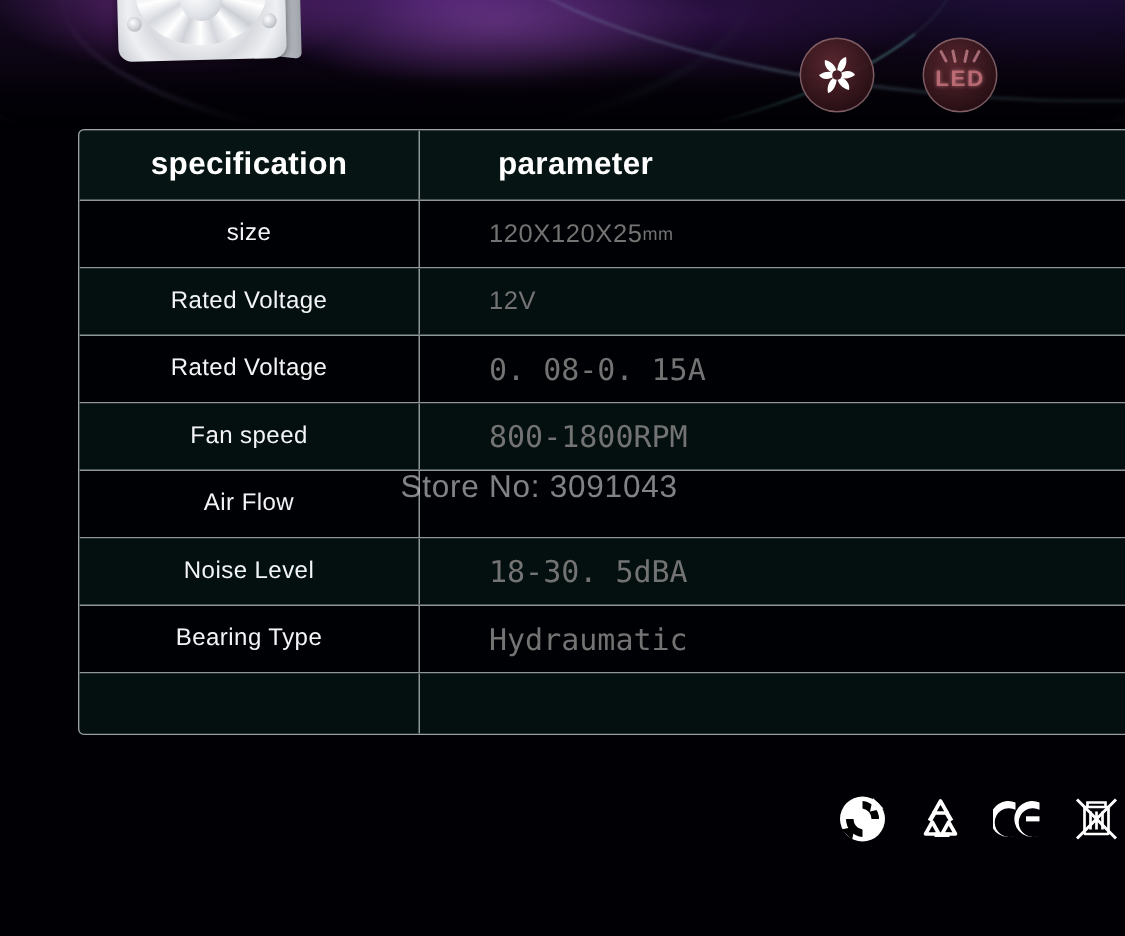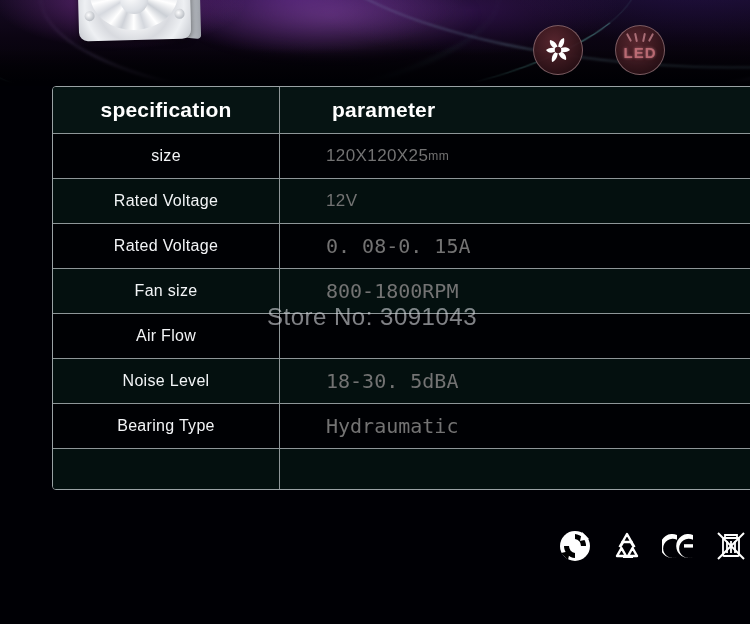--- a/index.html
+++ b/index.html
@@ -222,22 +222,22 @@
     letter-spacing: 0.2px;
     color: #ffffff;
   }
   .row.header .cell-right { padding-left: 52px; }
   .mono { font-family: "DejaVu Sans Mono", monospace; font-size: 20px; letter-spacing: 0px; }
   .unit-sm { font-size: 12px; }
 
   
   .watermark {
     position: absolute;
-    left: 267px; top: 303px;
-    font-size: 24px;
+    left: 267px; top: 313px;
+    font-size: 21px;
     color: rgba(206,210,214,0.62);
     letter-spacing: 0.5px;
     pointer-events: none;
     white-space: nowrap;
   }
 
   
   .certs {
     position: absolute;
     left: 558px; top: 524px;
@@ -312,21 +312,21 @@
       <div class="cell-left">Rated Voltage</div>
       <div class="cell-right">12V</div>
     </div>
 
     <div class="row plain">
       <div class="cell-left">Rated Voltage</div>
       <div class="cell-right mono">0. 08-0. 15A</div>
     </div>
 
     <div class="row alt">
-      <div class="cell-left">Fan size</div>
+      <div class="cell-left">Fan speed</div>
       <div class="cell-right mono">800-1800RPM</div>
     </div>
 
     <div class="row plain">
       <div class="cell-left">Air Flow</div>
     </div>
 
     <div class="row alt">
       <div class="cell-left">Noise Level</div>
       <div class="cell-right mono">18-30. 5dBA</div>

